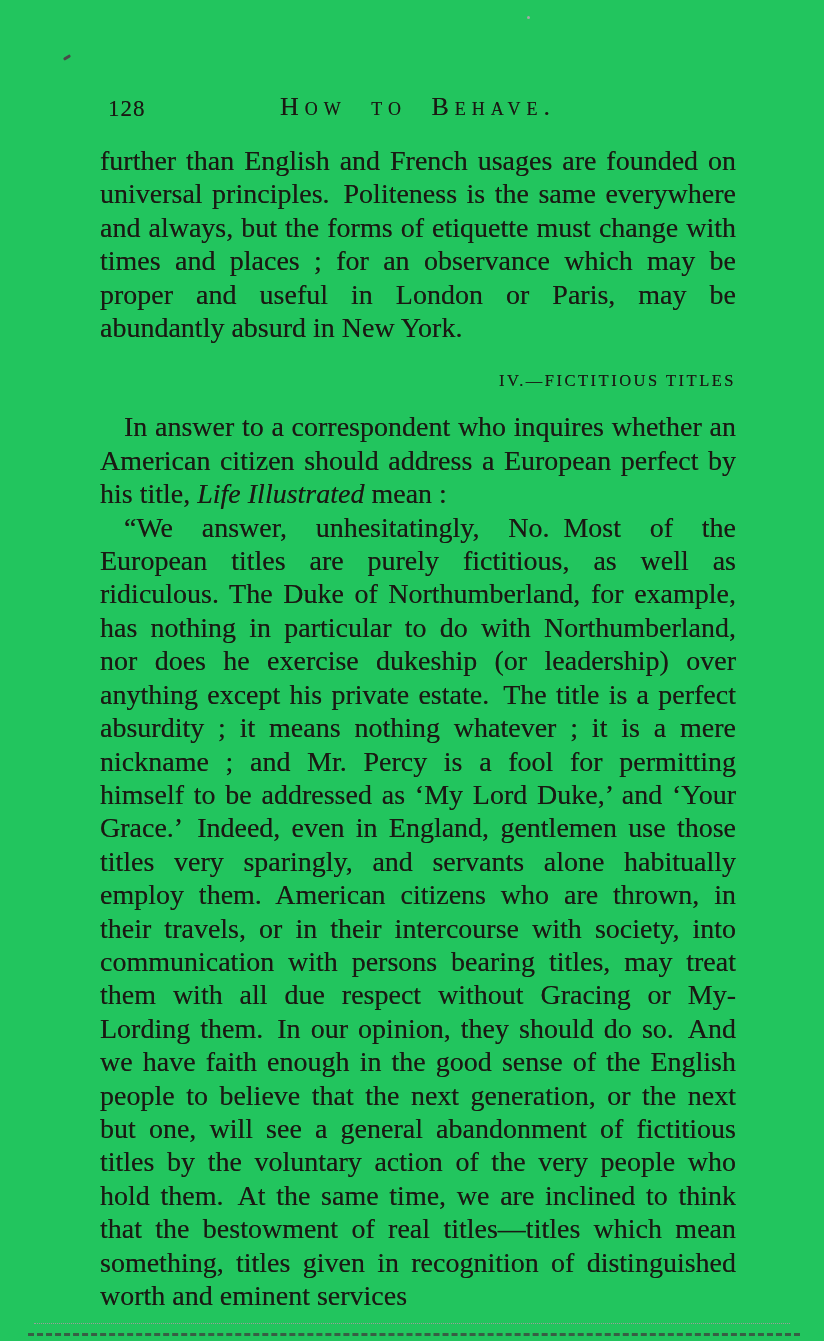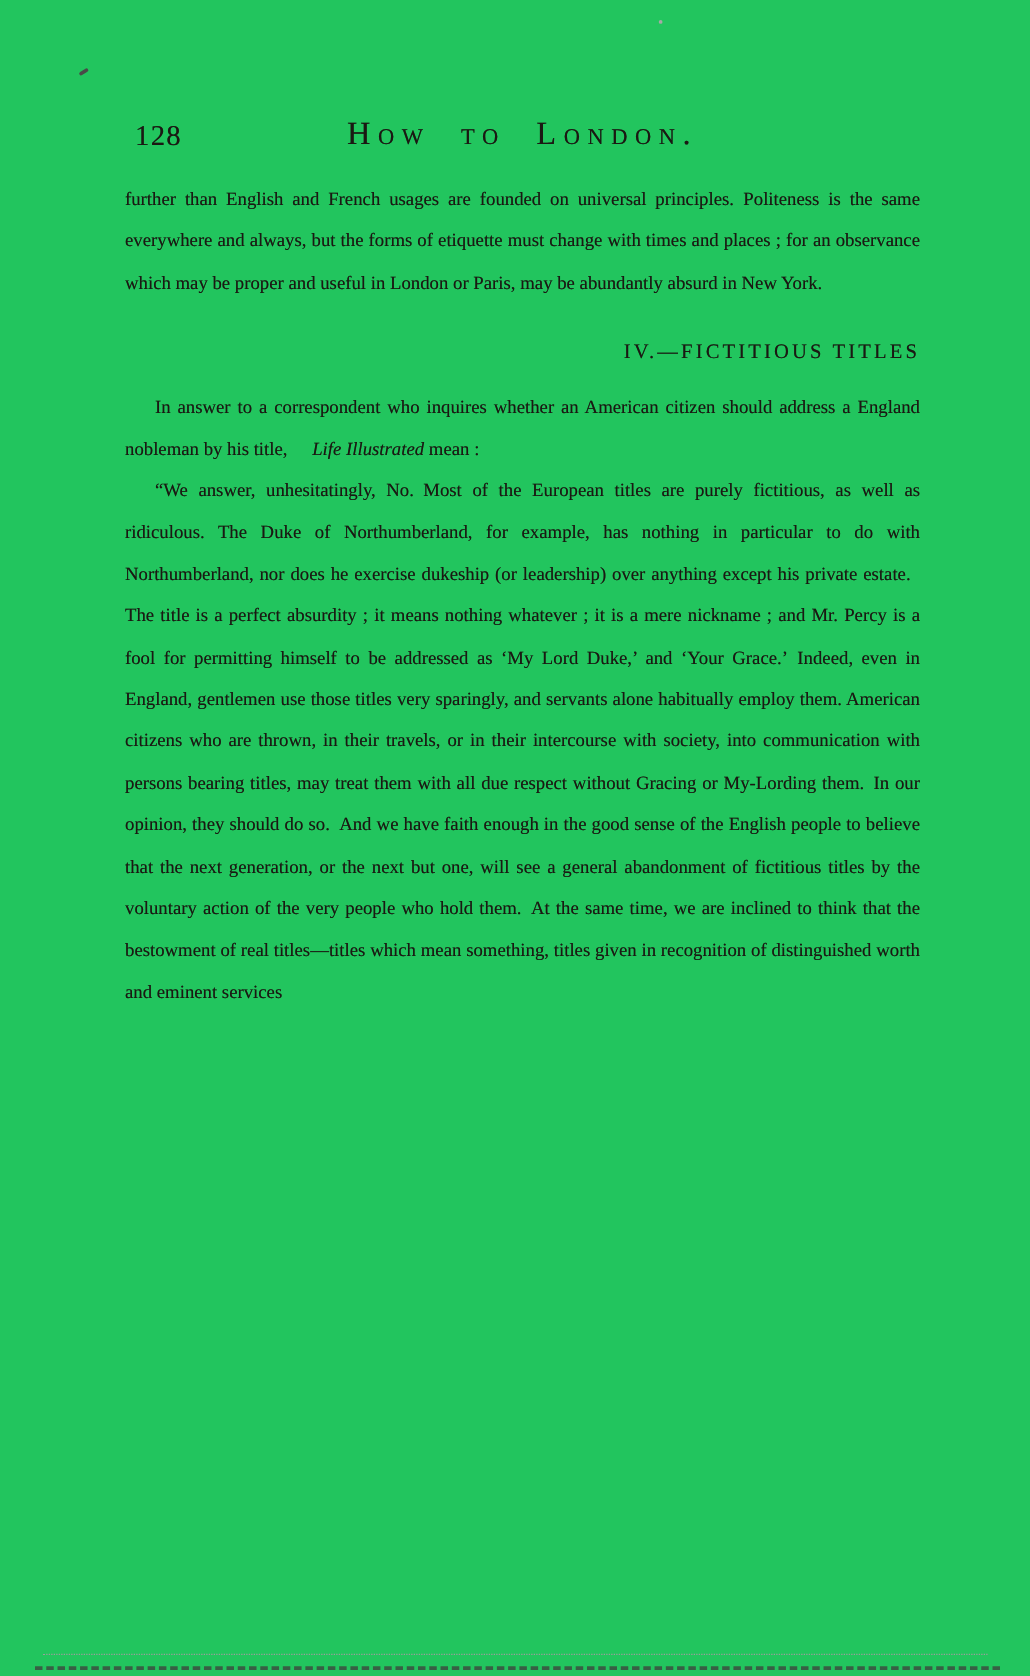--- a/index.html
+++ b/index.html
@@ -37,34 +37,34 @@
     letter-spacing: 1px;
   }
   .running-title {
     font-variant: small-caps;
     font-size: 26px;
     letter-spacing: 6px;
     word-spacing: 12px;
   }
   .body-para {
     margin: 0;
-    font-size: 15px;
+    font-size: 28px;
     line-height: 33.4px;
     text-align: justify;
   }
   .no-indent { text-indent: 0; }
   .indent { text-indent: 24px; }
   .section-heading {
     margin: 27px 0 19px 0;
     text-align: right;
     font-size: 16.5px;
     font-weight: normal;
     letter-spacing: 2.5px;
   }
-  .italic { font-style: italic; margin-left: 16px; }
+  .italic { font-style: italic; }
   
   .speck-1 {
     position: absolute;
     left: 63px;
     top: 56px;
     width: 8px;
     height: 3px;
     background: #4a4a48;
     border-radius: 2px;
     transform: rotate(-32deg);
@@ -101,28 +101,28 @@
 
 <div class="page">
 
   <div class="speck-1"></div>
   <div class="speck-2"></div>
 
   <div class="content">
 
     <div class="header">
       <span class="page-number">128</span>
-      <span class="running-title">How to London.</span>
+      <span class="running-title">How to Behave.</span>
     </div>
 
     <p class="body-para no-indent">further than English and French usages are founded on universal principles. Politeness is the same everywhere and always, but the forms of etiquette must change with times and places ; for an observance which may be proper and useful in London or Paris, may be abundantly absurd in New York.</p>
 
     <h2 class="section-heading">IV.—FICTITIOUS TITLES</h2>
 
-    <p class="body-para indent"><span>In answer to a correspondent who inquires whether an American citizen should address a England nobleman by his title, </span><span class="italic">Life Illustrated</span><span> mean :</span></p>
+    <p class="body-para indent"><span>In answer to a correspondent who inquires whether an American citizen should address a European perfect by his title, </span><span class="italic">Life Illustrated</span><span> mean :</span></p>
 
     <p class="body-para indent">“We answer, unhesitatingly, No. Most of the European titles are purely fictitious, as well as ridiculous. The Duke of Northumberland, for example, has nothing in particular to do with Northumberland, nor does he exercise dukeship (or leadership) over anything except his private estate. The title is a perfect absurdity ; it means nothing whatever ; it is a mere nickname ; and Mr. Percy is a fool for permitting himself to be addressed as ‘My Lord Duke,’ and ‘Your Grace.’ Indeed, even in England, gentlemen use those titles very sparingly, and servants alone habitually employ them. American citizens who are thrown, in their travels, or in their intercourse with society, into communication with persons bearing titles, may treat them with all due respect without Gracing or My-Lording them. In our opinion, they should do so. And we have faith enough in the good sense of the English people to believe that the next generation, or the next but one, will see a general abandonment of fictitious titles by the voluntary action of the very people who hold them. At the same time, we are inclined to think that the bestowment of real titles—titles which mean something, titles given in recognition of distinguished worth and eminent services</p>
 
   </div>
 
   <div class="artifact-dotted"></div>
   <div class="artifact-bottom"></div>
 
 </div>
 

